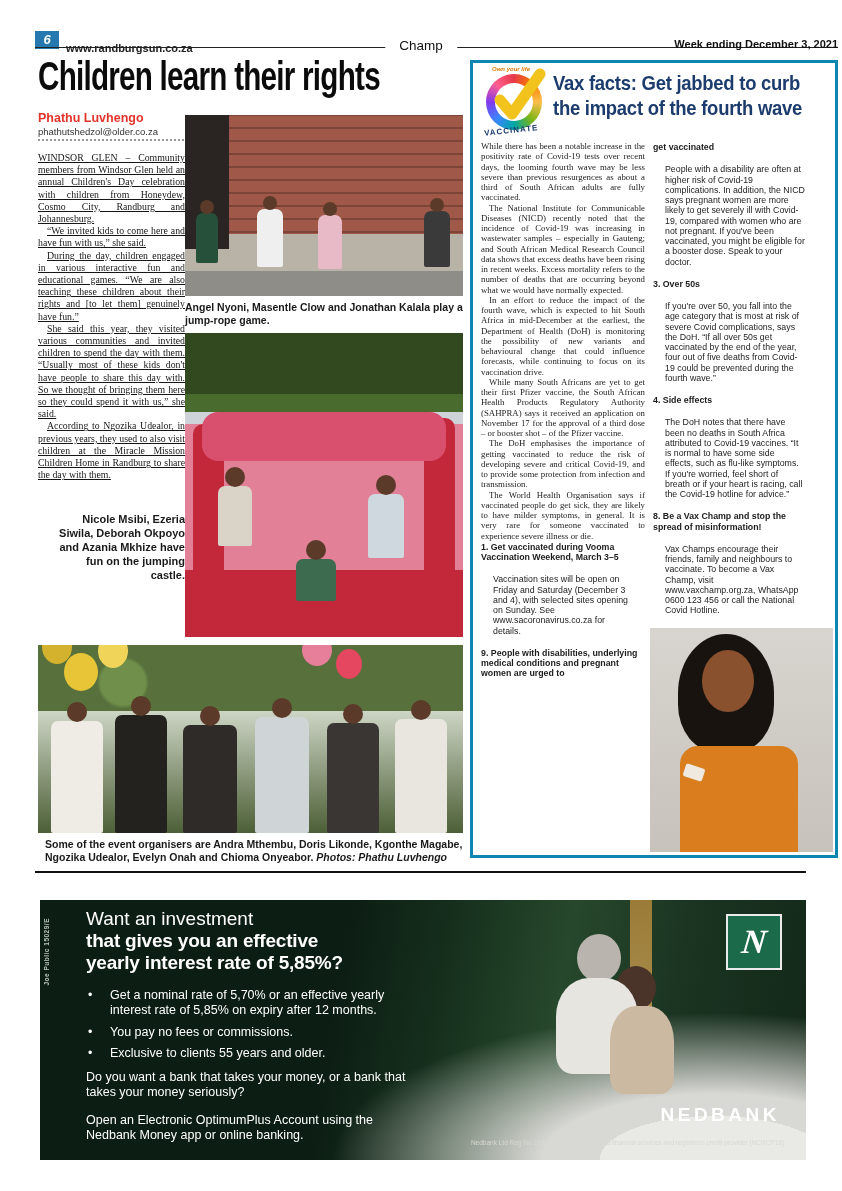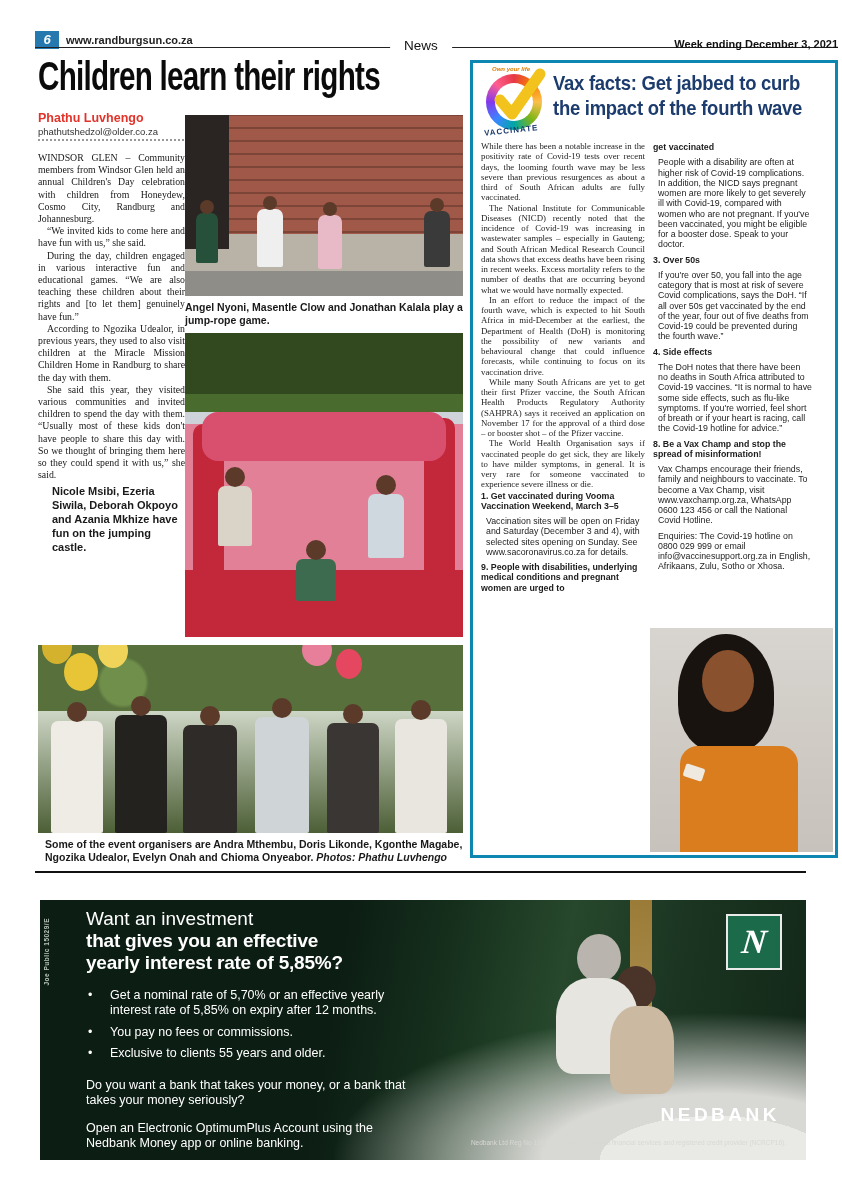--- a/index.html
+++ b/index.html
@@ -2,41 +2,41 @@
 <html><head>
 <meta charset="utf-8">
 <style>
   html,body{margin:0;padding:0;background:#888;}
   .page{position:relative;width:842px;height:1191px;margin:0 auto;background:#fff;
         font-family:"Liberation Sans",sans-serif;color:#111;overflow:hidden;}
 
   
   .page-badge{position:absolute;left:35px;top:31px;width:24px;height:18px;background:#2579ae;
               color:#fff;font:italic bold 13px/18px "Liberation Sans",sans-serif;text-align:center;}
-  .site-url{position:absolute;left:66px;top:34px;font:bold 11px "Liberation Sans",sans-serif;color:#222;}
+  .site-url{position:absolute;left:66px;top:42px;font:bold 11px "Liberation Sans",sans-serif;color:#222;}
   .hdr-rule{position:absolute;left:35px;top:47px;width:803px;height:1px;background:#222;}
   .section-label{position:absolute;left:50%;top:38px;transform:translateX(-50%);background:#fff;
                  padding:0 14px;font:13.5px "Liberation Sans",sans-serif;color:#111;}
   .page{--pr:36px;}
   .date-wrap{position:absolute;left:538px;top:34px;width:300px;text-align:right;}
 
   
   .headline{position:absolute;left:38px;top:56px;white-space:nowrap;color:#0b0b0b;
             font:800 40px/1 "Liberation Sans",sans-serif;letter-spacing:-1px;
             transform:scaleX(.74);transform-origin:left top;}
   .byline-author{position:absolute;left:38px;top:111px;color:#e2332a;
                  font:bold 12.5px "Liberation Sans",sans-serif;}
   .byline-email{position:absolute;left:38px;top:126px;font:9.5px "Liberation Sans",sans-serif;color:#333;}
   .byline-rule{position:absolute;left:38px;top:139px;width:146px;border-bottom:2px dotted #999;}
 
   .body-col{position:absolute;left:38px;top:152px;width:147px;
             font:9.8px/12.2px "Liberation Serif",serif;text-align:justify;color:#161616;}
-  .body-col p{margin:0;}
+  .body-col p{margin:0;text-decoration:underline;}
   .body-col p + p{text-indent:9px;}
-  .castle-caption{margin-top:4px;text-align:left;
+  .castle-caption{margin-top:32px;text-align:right;
                   font:bold 11px/13.8px "Liberation Sans",sans-serif;color:#1a1a1a;padding-left:14px;}
 
   .photo{position:absolute;overflow:hidden;background:#cfcac2;}
   .caption{position:absolute;font:bold 10.5px/12.8px "Liberation Sans",sans-serif;color:#1a1a1a;}
   .caption .credit{font-style:italic;}
 
   
   .ph-brick{background:
       linear-gradient(0deg,#8f8d88 0 14%,transparent 14%),
       linear-gradient(0deg,#b9b2a6 0 34%,transparent 34%),
@@ -69,39 +69,39 @@
         background:conic-gradient(#e63946,#f77f00,#fcbf49,#7cb518,#00a6a6,#3a86ff,#8338ec,#ff5d8f,#e63946);}
   .ring::after{content:"";position:absolute;inset:9px;border-radius:50%;background:#fff;}
   .vax-check{position:absolute;left:0;top:-4px;width:70px;height:70px;}
   .own-life{position:absolute;left:10px;top:0;font:italic bold 6px "Liberation Sans",sans-serif;color:#e07b00;}
   .vaccinate-word{position:absolute;left:2px;top:60px;transform:rotate(-6deg);
                   font:bold 8px "Liberation Sans",sans-serif;letter-spacing:1px;color:#1d3c6e;}
   .vax-col{position:absolute;width:164px;font:8.8px/10.25px "Liberation Sans",sans-serif;color:#1c1c1c;}
   .vax-col .sp{font-family:"Liberation Serif",serif;text-align:justify;margin:0;}
   .vax-col .sp + .sp{text-indent:8px;}
   .vax-col .nh{font-weight:bold;margin:1px 0 0 0;}
-  .vax-col .np{margin:5px;}
+  .vax-col .np{margin:12px;}
   #vax-col1{left:481px;top:141px;}
   #vax-col2{left:653px;top:141px;}
 
   .divider-rule{position:absolute;left:35px;top:871px;width:771px;height:2px;background:#111;}
 
   
   .ad{position:absolute;left:40px;top:900px;width:766px;height:260px;overflow:hidden;color:#fff;
       background:
         radial-gradient(ellipse at 88% 100%,#e9e9e6 0 12%,#d8d8d4 12% 18%,transparent 40%),
         linear-gradient(100deg,#0c1d13 0 38%,#16301d 52%,#27482c 66%,#1b3522 80%,#122617 100%);}
   .ad-gold{position:absolute;left:77%;top:0;width:22px;height:70%;background:linear-gradient(180deg,#b98a3b,#d8b066);opacity:.8;}
   .ad-text{position:absolute;left:46px;top:8px;width:336px;}
   .ad-h-light{font:19px/1.15 "Liberation Sans",sans-serif;font-weight:400;}
   .ad-h-bold{font:bold 19px/1.15 "Liberation Sans",sans-serif;letter-spacing:-.2px;}
   .ad-bullets{margin:14px 0 0 0;padding:0;list-style:none;}
   .ad-bullets li{position:relative;padding-left:24px;font:12.5px/15.5px "Liberation Sans",sans-serif;margin-bottom:6px;}
   .ad-bullets li .dot{position:absolute;left:2px;top:0;}
-  .ad-q{margin-top:16px;font:12.5px/15.5px "Liberation Sans",sans-serif;}
+  .ad-q{margin-top:8px;font:12.5px/15.5px "Liberation Sans",sans-serif;}
   .ad-cta{margin-top:12px;font:12.5px/15.5px "Liberation Sans",sans-serif;}
   .ad-slogan{margin-top:14px;font:bold 17px "Liberation Sans",sans-serif;letter-spacing:2.5px;}
   .agency{position:absolute;left:3px;top:18px;writing-mode:vertical-rl;transform:rotate(180deg);
           font:bold 6.5px "Liberation Sans",sans-serif;color:#b9c4b9;letter-spacing:.5px;}
   .n-logo{position:absolute;right:24px;top:14px;width:52px;height:52px;background:#1b6b4a;
           border:2px solid #eaeaea;display:flex;align-items:center;justify-content:center;}
   .n-logo span{color:#fff;font:italic 800 34px "Liberation Serif",serif;transform:skewX(-6deg);}
   .brand-wordmark{position:absolute;right:26px;bottom:34px;font:800 19px "Liberation Sans",sans-serif;
                   letter-spacing:3.5px;color:#fff;}
   .fine-print{position:absolute;right:20px;bottom:14px;font:6.5px "Liberation Sans",sans-serif;color:#d8d8d4;}
@@ -111,36 +111,36 @@
   .body-shape{position:absolute;border-radius:40% 40% 20% 20%;}
 </style>
 </head>
 <body>
 
 <div class="page">
 
   <div class="page-badge">6</div>
   <div class="site-url">www.randburgsun.co.za</div>
   <div class="hdr-rule"></div>
-  <div class="section-label">News</div>
+  <div class="section-label">Champ</div>
   <div class="date-wrap">
     <span style="font:bold 11px 'Liberation Sans',sans-serif;color:#111;">Week ending December 3, 2021</span>
   </div>
 
   <h1 class="headline" style="margin:0;">Children learn their rights</h1>
   <div class="byline-author">Phathu Luvhengo</div>
   <div class="byline-email">phathutshedzol@older.co.za</div>
   <div class="byline-rule"></div>
 
   <div class="body-col">
     <p>WINDSOR GLEN – Community members from Windsor Glen held an annual Children's Day celebration with children from Honeydew, Cosmo City, Randburg and Johannesburg.</p>
     <p>“We invited kids to come here and have fun with us,” she said.</p>
     <p>During the day, children engaged in various interactive fun and educational games. “We are also teaching these children about their rights and [to let them] genuinely have fun.”</p>
+    <p>She said this year, they visited various communities and invited children to spend the day with them. “Usually most of these kids don't have people to share this day with. So we thought of bringing them here so they could spend it with us,” she said.</p>
     <p>According to Ngozika Udealor, in previous years, they used to also visit children at the Miracle Mission Children Home in Randburg to share the day with them.</p>
-    <p>She said this year, they visited various communities and invited children to spend the day with them. “Usually most of these kids don't have people to share this day with. So we thought of bringing them here so they could spend it with us,” she said.</p>
     <div class="castle-caption">Nicole Msibi, Ezeria Siwila, Deborah Okpoyo and Azania Mkhize have fun on the jumping castle.</div>
   </div>
 
   <div class="photo ph-brick" style="left:185px;top:115px;width:278px;height:181px;">
     <div class="doorway"></div>
     <div class="fig" style="left:26%;bottom:16%;width:26px;height:58px;background:#efefef;"></div>
     <div class="fig" style="left:48%;bottom:15%;width:24px;height:54px;background:#e8b9c6;"></div>
     <div class="fig" style="left:86%;bottom:16%;width:26px;height:56px;background:#3a3a3a;"></div>
     <div class="fig" style="left:4%;bottom:18%;width:22px;height:50px;background:#27503a;"></div>
   </div>
@@ -186,20 +186,21 @@
   <div class="vax-headline">
     <div>Vax facts:  Get jabbed to curb</div>
     <div>the impact of the fourth wave</div>
   </div>
 
   <div class="vax-col" id="vax-col1">
     <p class="sp">While there has been a notable increase in the positivity rate of Covid-19 tests over recent days, the looming fourth wave may be less severe than previous resurgences as about a third of South African adults are fully vaccinated.</p>
     <p class="sp">The National Institute for Communicable Diseases (NICD) recently noted that the incidence of Covid-19 was increasing in wastewater samples – especially in Gauteng; and South African Medical Research Council data shows that excess deaths have been rising in recent weeks. Excess mortality refers to the number of deaths that are occurring beyond what we would have normally expected.</p>
     <p class="sp">In an effort to reduce the impact of the fourth wave, which is expected to hit South Africa in mid-December at the earliest, the Department of Health (DoH) is monitoring the possibility of new variants and behavioural change that could influence forecasts, while continuing to focus on its vaccination drive.</p>
     <p class="sp">While many South Africans are yet to get their first Pfizer vaccine, the South African Health Products Regulatory Authority (SAHPRA) says it received an application on November 17 for the approval of a third dose – or booster shot – of the Pfizer vaccine.</p>
+    <p class="sp">The DoH emphasises the importance of getting vaccinated to reduce the risk of developing severe and critical Covid-19, and to provide some protection from infection and transmission.</p>
     <p class="sp">The World Health Organisation says if vaccinated people do get sick, they are likely to have milder symptoms, in general. It is very rare for someone vaccinated to experience severe illness or die.</p>
     <p class="nh">1. Get vaccinated during Vooma Vaccination Weekend, March 3–5</p>
     <p class="np">Vaccination sites will be open on Friday and Saturday (December 3 and 4), with selected sites opening on Sunday. See www.sacoronavirus.co.za for details.</p>
     <p class="nh">9. People with disabilities, underlying medical conditions and pregnant women are urged to</p>
   </div>
 
   <div class="vax-col" id="vax-col2">
     <p class="nh">get vaccinated</p>
     <p class="np">People with a disability are often at higher risk of Covid-19 complications. In addition, the NICD says pregnant women are more likely to get severely ill with Covid-19, compared with women who are not pregnant. If you've been vaccinated, you might be eligible for a booster dose. Speak to your doctor.</p>
     <p class="nh">3. Over 50s</p>

